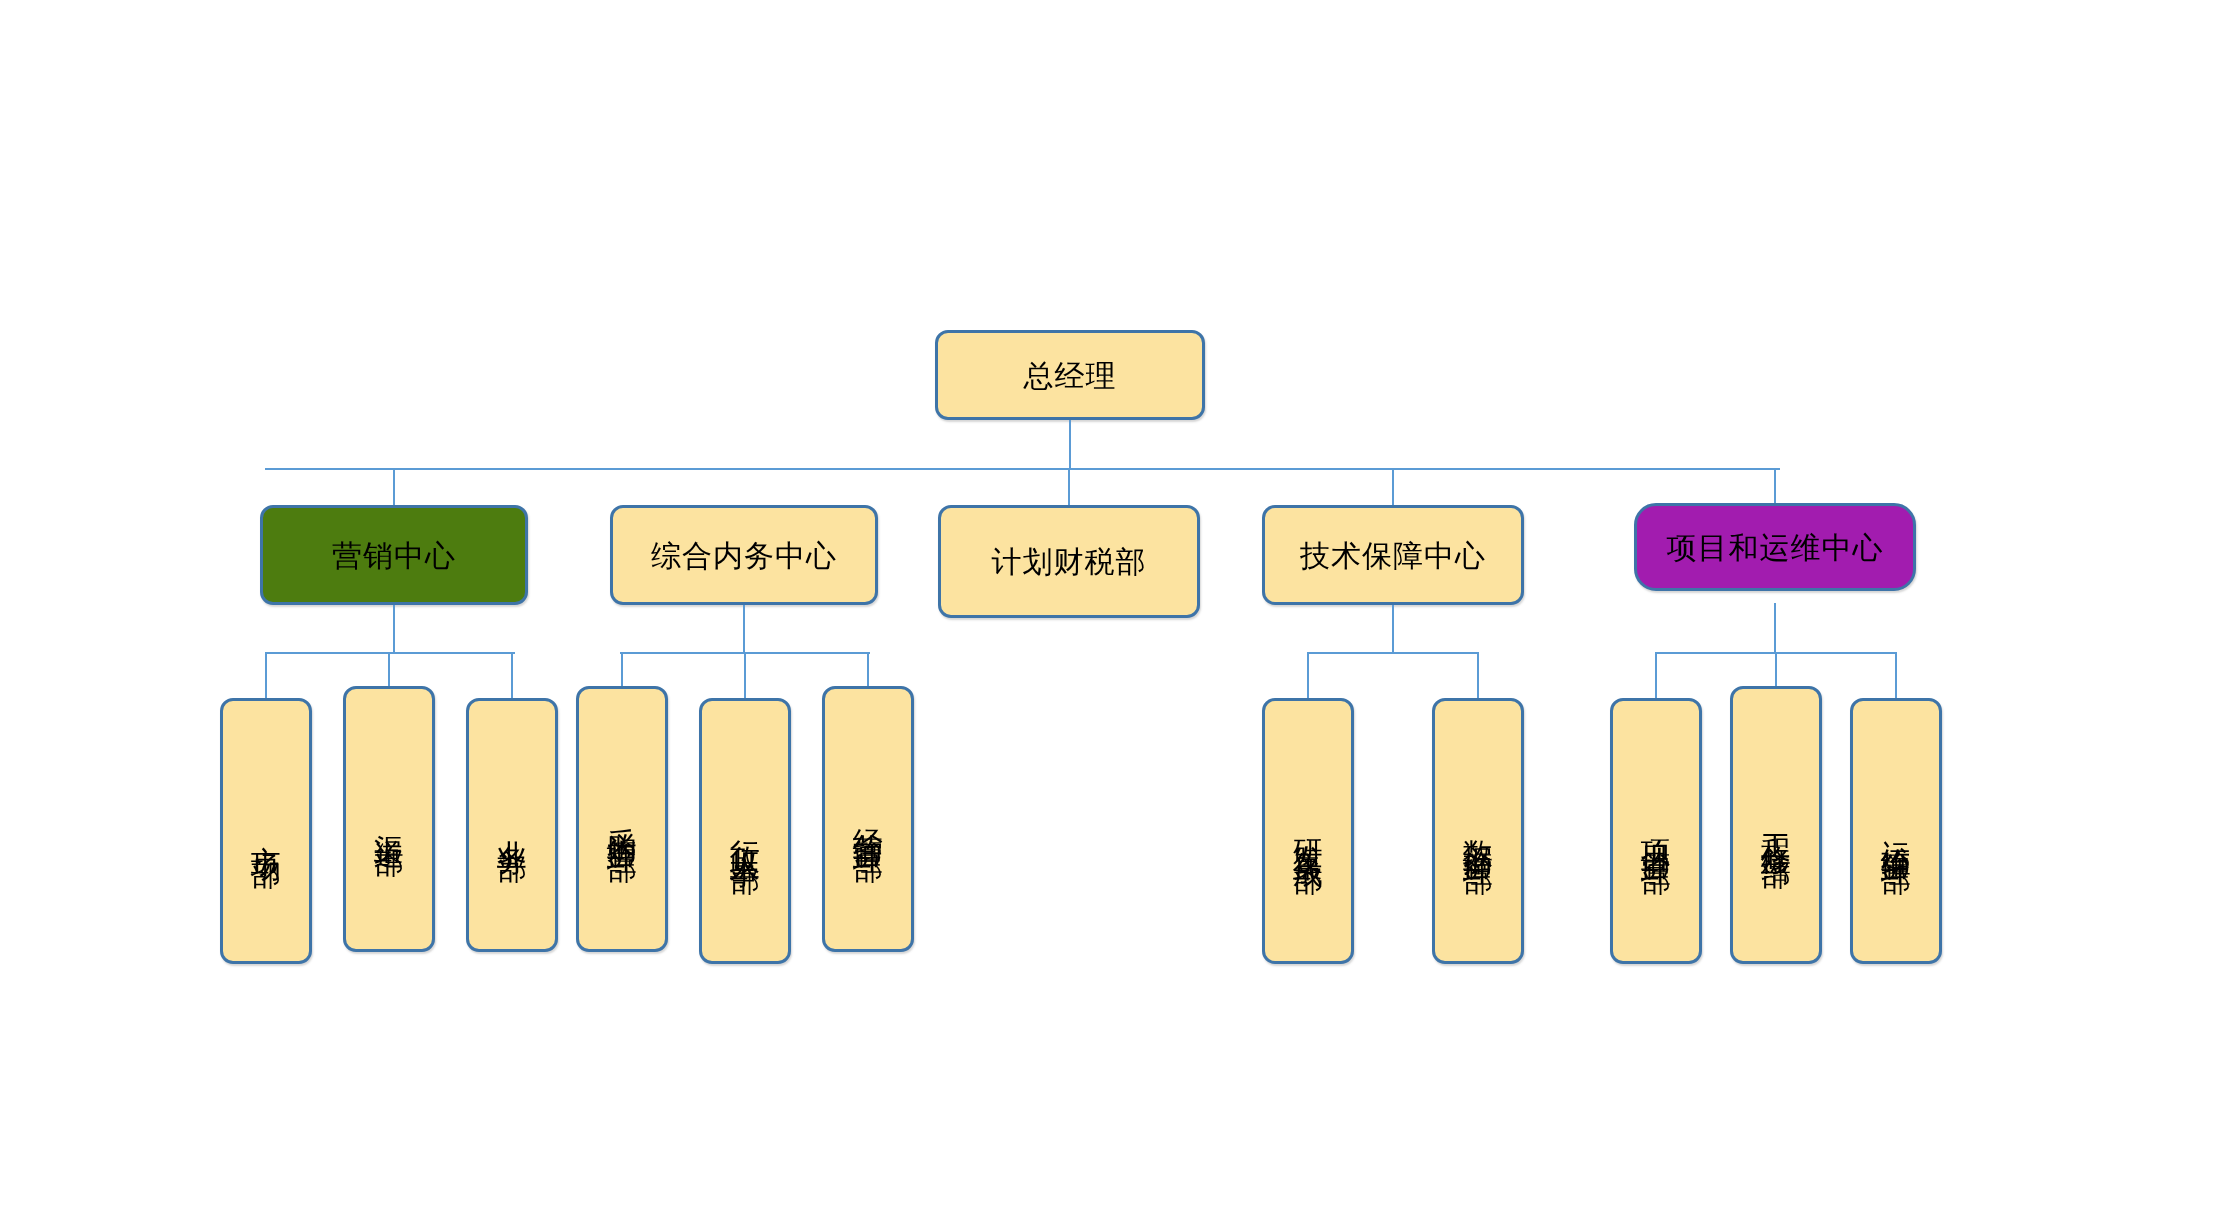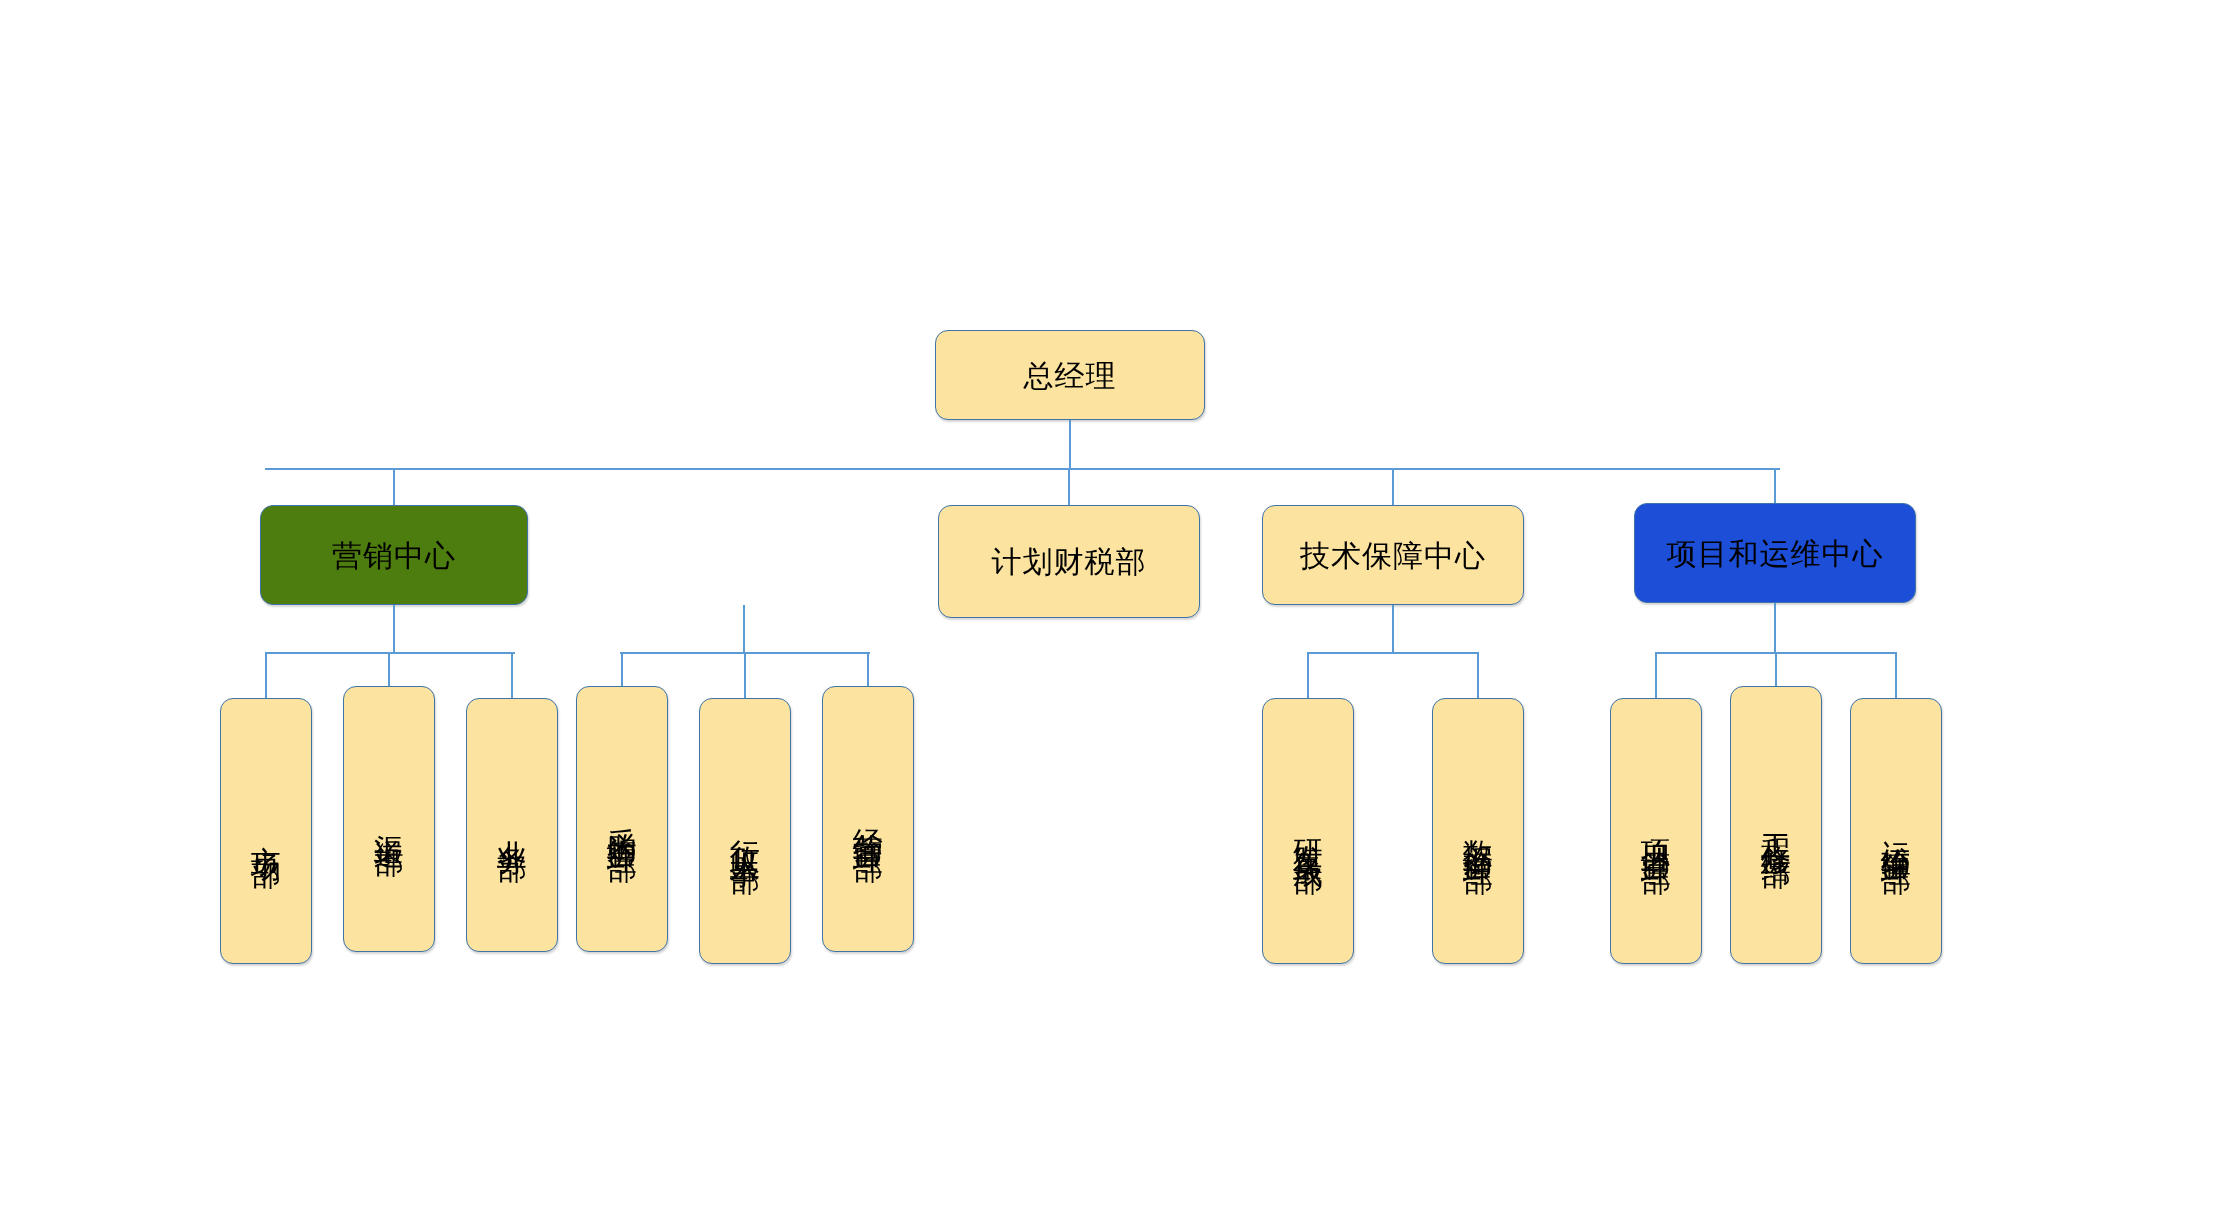--- a/index.html
+++ b/index.html
@@ -23,21 +23,21 @@
     background: #5B9BD5;
   }
   .edge-h { height: 2px; }
   .edge-v { width: 2px; }
 
   
   .node {
     position: absolute;
     box-sizing: border-box;
     background: #FCE3A0;
-    border: 1px solid #f97316;
+    border: 3px solid #f97316;
     border-radius: 13px;
     display: flex;
     align-items: center;
     justify-content: center;
     color: #000000;
     box-shadow: 1px 2px 2px rgba(120,120,120,0.30);
   }
 
   .node.horiz {
     font-size: 30px;
@@ -81,20 +81,23 @@
       <span class="vtext">市场部</span>
     </div>
     <div class="edge-v" style="left: 388px; top: 652px; height: 34px; background: rgb(91, 155, 213);"></div>
     <div class="node vert" style="left: 343px; top: 686px; width: 92px; height: 266px; background: rgb(252, 227, 160); border-color: rgb(62, 116, 168); color: rgb(0, 0, 0);">
       <span class="vtext">渠道部</span>
     </div>
     <div class="edge-v" style="left: 511px; top: 652px; height: 46px; background: rgb(91, 155, 213);"></div>
     <div class="node vert" style="left: 466px; top: 698px; width: 92px; height: 254px; background: rgb(252, 227, 160); border-color: rgb(62, 116, 168); color: rgb(0, 0, 0);">
       <span class="vtext">业务部</span>
     </div>
+    <div class="node horiz" style="left: 610px; top: 505px; width: 268px; height: 100px; background: rgb(252, 227, 160); border-color: rgb(62, 116, 168); color: rgb(0, 0, 0);">
+      <span>综合内务中心</span>
+    </div>
     <div class="edge-v" style="left: 743px; top: 605px; height: 47px; background: rgb(91, 155, 213);"></div>
     <div class="edge-h" style="left: 620px; top: 652px; width: 250px; background: rgb(91, 155, 213);"></div>
     <div class="edge-v" style="left: 621px; top: 652px; height: 34px; background: rgb(91, 155, 213);"></div>
     <div class="node vert" style="left: 576px; top: 686px; width: 92px; height: 266px; background: rgb(252, 227, 160); border-color: rgb(62, 116, 168); color: rgb(0, 0, 0);">
       <span class="vtext">采购管理部</span>
     </div>
     <div class="edge-v" style="left: 744px; top: 652px; height: 46px; background: rgb(91, 155, 213);"></div>
     <div class="node vert" style="left: 699px; top: 698px; width: 92px; height: 266px; background: rgb(252, 227, 160); border-color: rgb(62, 116, 168); color: rgb(0, 0, 0);">
       <span class="vtext">行政人事部</span>
     </div>
@@ -114,21 +117,21 @@
     <div class="edge-h" style="left: 1308px; top: 652px; width: 170px; background: rgb(91, 155, 213);"></div>
     <div class="edge-v" style="left: 1307px; top: 652px; height: 46px; background: rgb(91, 155, 213);"></div>
     <div class="node vert" style="left: 1262px; top: 698px; width: 92px; height: 266px; background: rgb(252, 227, 160); border-color: rgb(62, 116, 168); color: rgb(0, 0, 0);">
       <span class="vtext">研发集成部</span>
     </div>
     <div class="edge-v" style="left: 1477px; top: 652px; height: 46px; background: rgb(91, 155, 213);"></div>
     <div class="node vert" style="left: 1432px; top: 698px; width: 92px; height: 266px; background: rgb(252, 227, 160); border-color: rgb(62, 116, 168); color: rgb(0, 0, 0);">
       <span class="vtext">数据管理部</span>
     </div>
     <div class="edge-v" style="left: 1774px; top: 468px; height: 35px; background: rgb(91, 155, 213);"></div>
-    <div class="node horiz" style="left: 1634px; top: 503px; width: 282px; height: 100px; background: #1d4ed8; border-color: rgb(62, 116, 168); color: rgb(0, 0, 0);">
+    <div class="node horiz" style="left: 1634px; top: 503px; width: 282px; height: 88px; background: #a21caf; border-color: rgb(62, 116, 168); color: rgb(0, 0, 0); border-radius: 22px;">
       <span>项目和运维中心</span>
     </div>
     <div class="edge-v" style="left: 1774px; top: 603px; height: 49px; background: rgb(91, 155, 213);"></div>
     <div class="edge-h" style="left: 1656px; top: 652px; width: 240px; background: rgb(91, 155, 213);"></div>
     <div class="edge-v" style="left: 1655px; top: 652px; height: 46px; background: rgb(91, 155, 213);"></div>
     <div class="node vert" style="left: 1610px; top: 698px; width: 92px; height: 266px; background: rgb(252, 227, 160); border-color: rgb(62, 116, 168); color: rgb(0, 0, 0);">
       <span class="vtext">项目管理部</span>
     </div>
     <div class="edge-v" style="left: 1775px; top: 652px; height: 34px; background: rgb(91, 155, 213);"></div>
     <div class="node vert" style="left: 1730px; top: 686px; width: 92px; height: 278px; background: rgb(252, 227, 160); border-color: rgb(62, 116, 168); color: rgb(0, 0, 0);">

